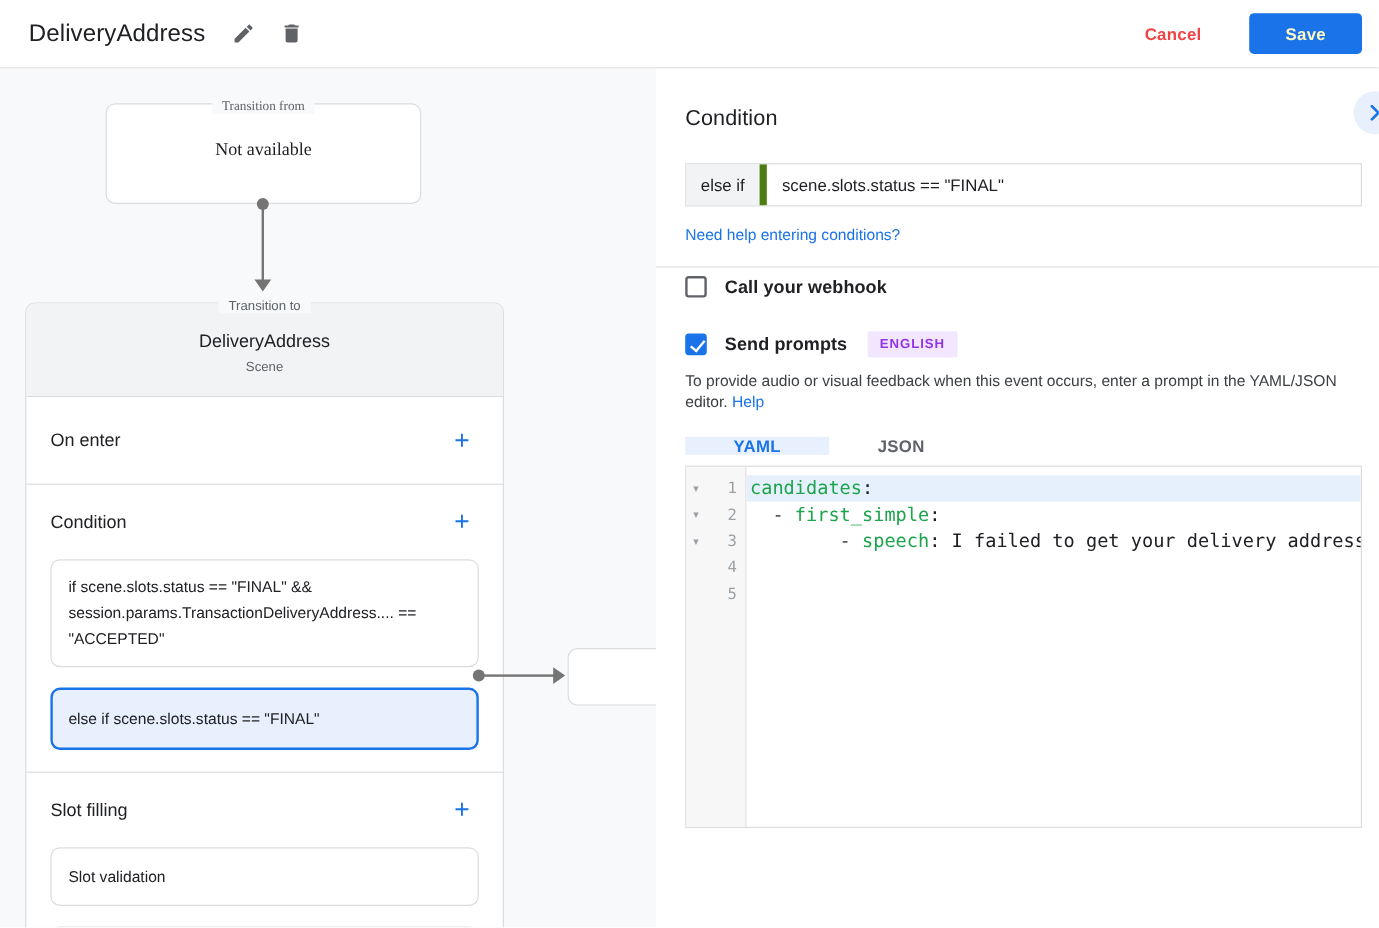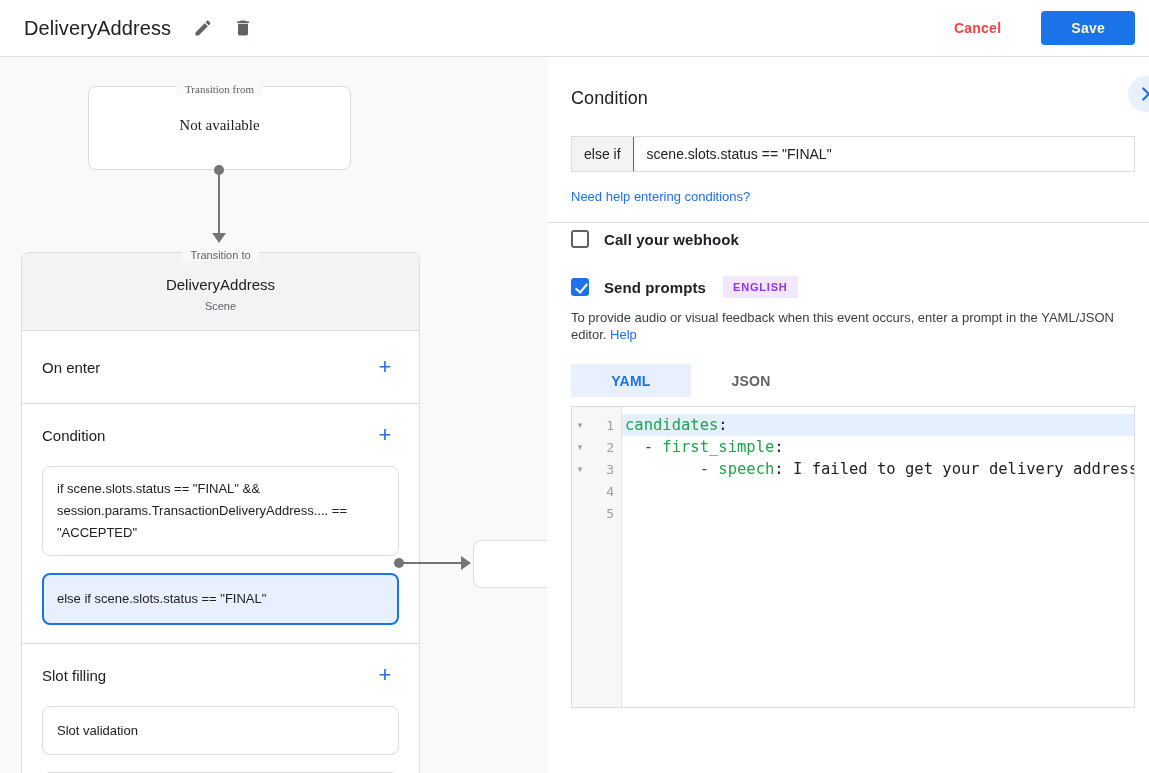--- a/index.html
+++ b/index.html
@@ -67,21 +67,21 @@
   .target-box { left:473px; top:483px; width:84px; height:48px; }
 
   
   .panel-content { padding:31px 14px 0 24px; }
   .panel-heading { font-size:18px; font-weight:normal; color:#202124; letter-spacing:.1px; }
   .collapse-btn { position:absolute; right:-13px; top:19px; width:36px; height:36px; border-radius:50%;
     border:none; background:#e8f0fe; display:flex; align-items:center; justify-content:center; cursor:pointer; }
 
   .cond-input-row { display:flex; margin-top:27px; width:564px; height:36px;
     border:1px solid #dadce0; background:#fff; }
-  .cond-prefix { background:#f1f3f4; border-right:1px solid #4d7c0f; padding:0 12px;
+  .cond-prefix { background:#f1f3f4; border-right:6px solid #4d7c0f; padding:0 12px;
     display:flex; align-items:center; font-size:14px; color:#202124; }
   .cond-input { flex:1; border:none; outline:none; padding:0 13px; font-size:14px; color:#202124;
     font-family:"Liberation Sans", sans-serif; background:transparent; }
   .link { color:#1a73e8; font-size:13px; text-decoration:none; cursor:pointer; }
   .help-row { margin-top:15px; }
 
   .divider { position:absolute; left:0; right:0; top:165px; height:1px; background:#e0e0e0; }
 
   .when-heading { margin-top:52px; }
   .check-row { display:flex; align-items:center; margin-top:25px; }
@@ -91,21 +91,21 @@
   .checkbox.checked { background:#1a73e8; border-color:#1a73e8; }
   .checkbox.checked::after { content:""; position:absolute; left:5px; top:1px; width:5px; height:10px;
     border:solid #fff; border-width:0 2px 2px 0; transform:rotate(40deg); }
   .check-label { font-size:15px; font-weight:bold; color:#202124; margin-left:15px; letter-spacing:.1px; }
   .lang-badge { margin-left:17px; background:#f2e7fe; color:#9334e6; font-size:11px; font-weight:bold;
     letter-spacing:.8px; padding:5px 10px; border-radius:2px; }
 
   .desc { margin-top:11px; font-size:13px; line-height:17px; color:#3c4043; width:566px; }
 
   .tabs { display:flex; margin-top:21px; }
-  .tab { width:120px; height:33px; display:flex; align-items:center; justify-content:center;
+  .tab { width:120px; height:15px; display:flex; align-items:center; justify-content:center;
     font-size:14px; font-weight:bold; letter-spacing:.25px; color:#5f6368; cursor:pointer;text-align:center; }
   .tab.active { background:#e8f0fe; color:#1a73e8; }
 
   
   .editor { margin-top:9px; width:564px; height:302px; border:1px solid #dadce0; display:flex;
     background:#fff; overflow:hidden; }
   .gutter { width:50px; background:#f7f7f7; border-right:1px solid #e3e3e3; flex:none;
     padding-top:7px; }
   .gutter-row { height:22px; display:flex; align-items:center; }
   .fold { width:16px; text-align:center; font-size:9px; color:#9aa0a6; cursor:pointer; line-height:22px; }

